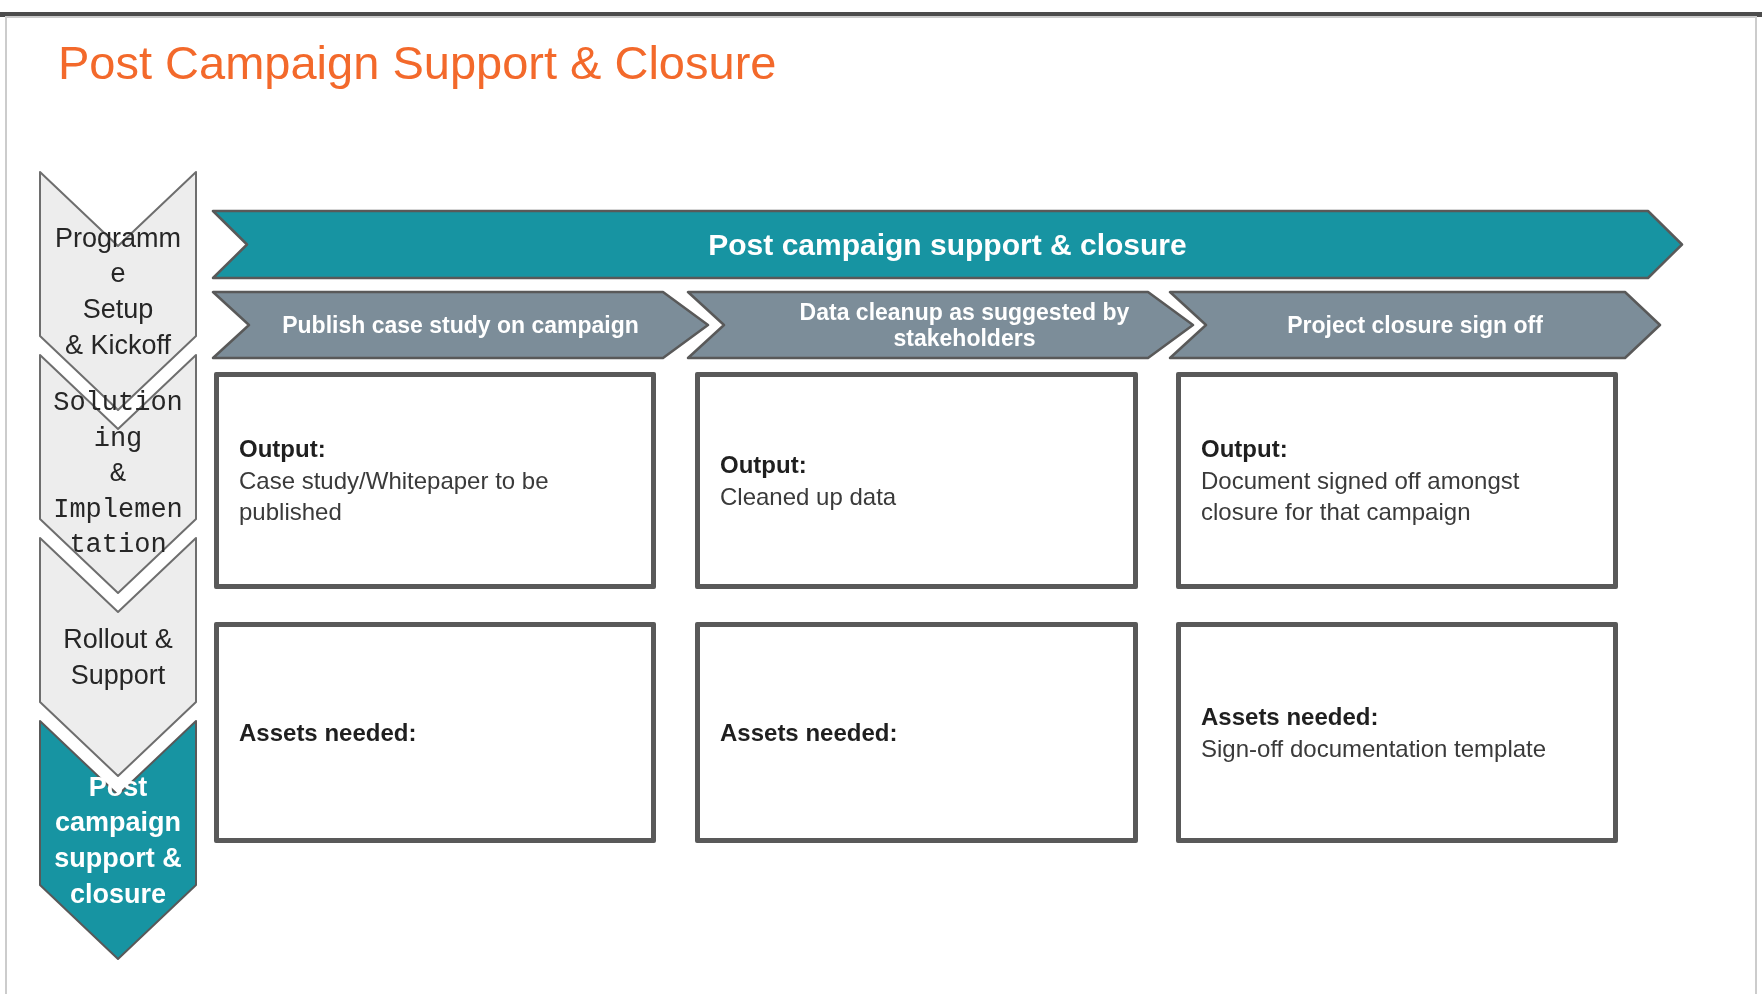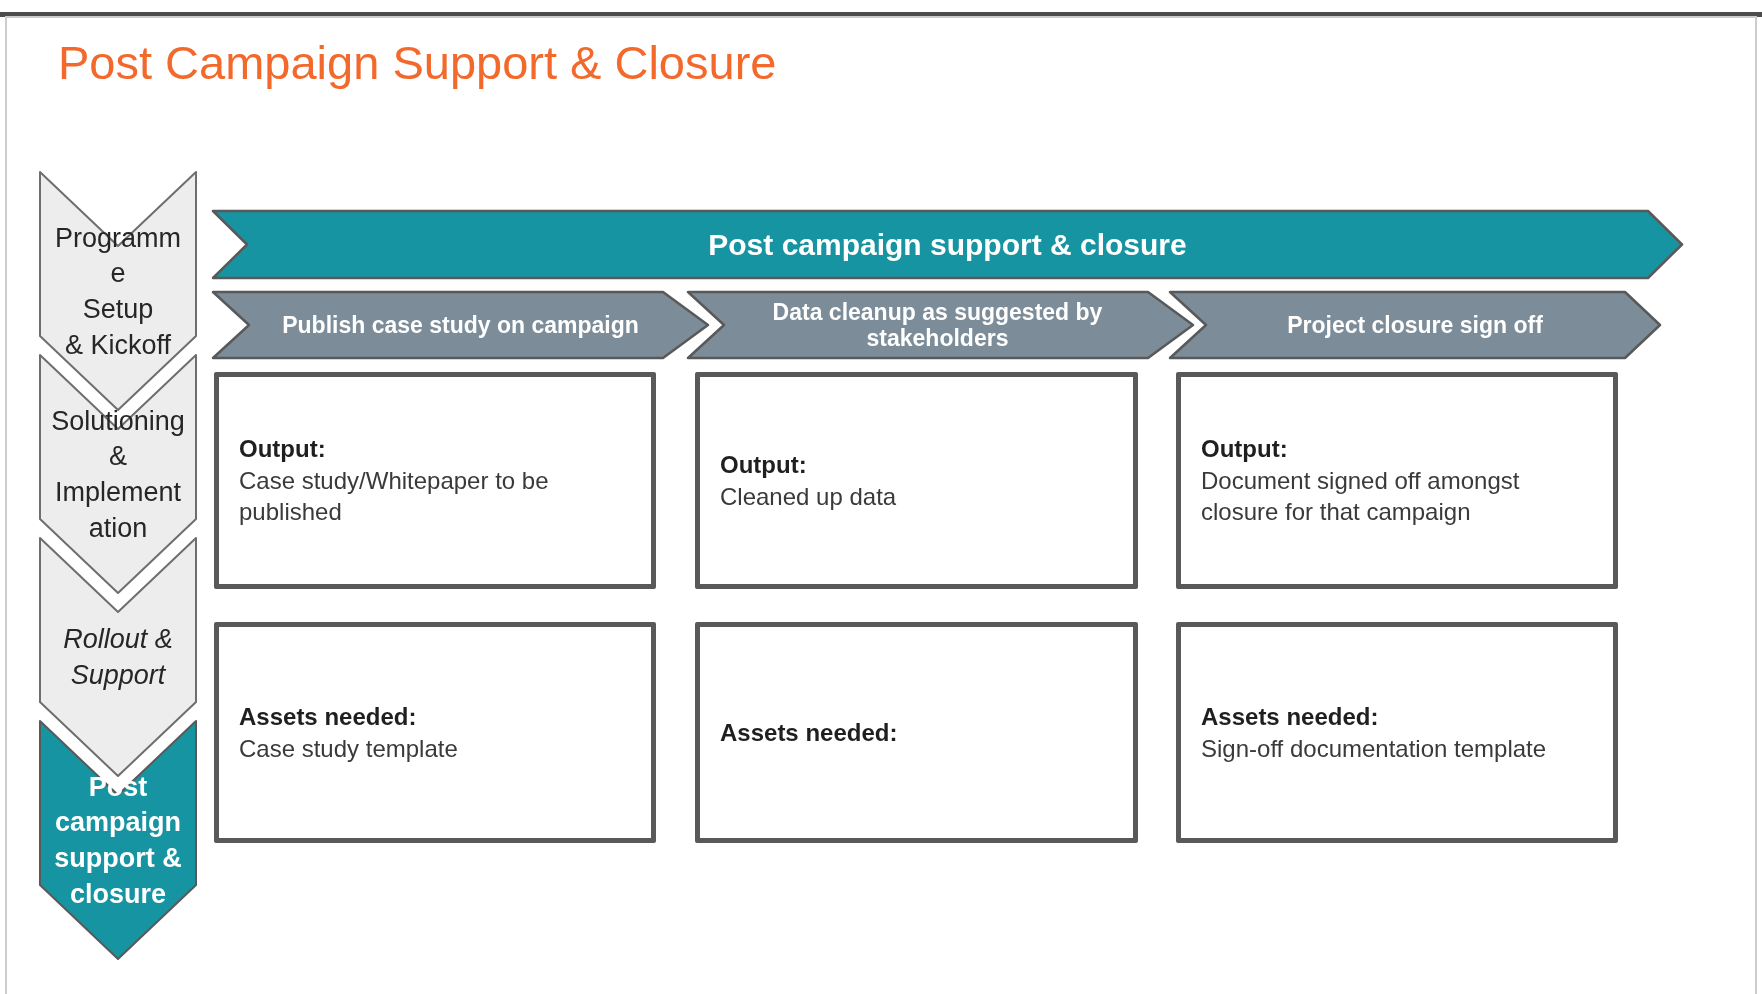--- a/index.html
+++ b/index.html
@@ -88,52 +88,51 @@
     <path d="M213 199 L1648 199 L1682 232.5 L1648 266 L213 266 L247 232.5 Z" fill="#1794A2" stroke="#595959" stroke-width="2.5" stroke-linejoin="round"></path>
 
     <path d="M213 280 L663 280 L708 313 L663 346 L213 346 L249 313 Z" fill="#7C8D99" stroke="#595959" stroke-width="2.5" stroke-linejoin="round"></path>
     <path d="M688 280 L1148 280 L1193 313 L1148 346 L688 346 L724 313 Z" fill="#7C8D99" stroke="#595959" stroke-width="2.5" stroke-linejoin="round"></path>
     <path d="M1170 280 L1625 280 L1660 313 L1625 346 L1170 346 L1206 313 Z" fill="#7C8D99" stroke="#595959" stroke-width="2.5" stroke-linejoin="round"></path>
   </svg>
 
   <div class="chevron-label" style="top:226px;">Programme
 Setup
 &amp; Kickoff</div>
-  <div class="chevron-label" style="top:409px;">Solutioning
+  <div class="chevron-label" style="top:409px;font-family:Liberation Mono, monospace;">Solutioning
 &amp;
 Implementation</div>
-  <div class="chevron-label" style="top:592px;font-style:italic;">Rollout &amp;
+  <div class="chevron-label" style="top:592px;">Rollout &amp;
 Support</div>
   <div class="chevron-label active" style="top:775px;">Post
 campaign
 support &amp;
 closure</div>
 
   <div class="banner-label">Post campaign support &amp; closure</div>
 
   <div class="arrow-label" style="left:213px;width:495px;">Publish case study on campaign</div>
-  <div class="arrow-label" style="left:685px;width:505px;">Data cleanup as suggested by stakeholders</div>
+  <div class="arrow-label" style="left:712px;width:505px;">Data cleanup as suggested by stakeholders</div>
   <div class="arrow-label" style="left:1170px;width:490px;">Project closure sign off</div>
 
   <div class="info-box row1 col1">
     <span class="label">Output:</span>
     <span class="body">Case study/Whitepaper to be published</span>
   </div>
   <div class="info-box row1 col2">
     <span class="label">Output:</span>
     <span class="body">Cleaned up data</span>
   </div>
   <div class="info-box row1 col3">
     <span class="label">Output:</span>
     <span class="body">Document signed off amongst closure for that campaign</span>
   </div>
 
   <div class="info-box row2 col1">
     <span class="label">Assets needed:</span>
-    <span class="body">Case study template</span>
   </div>
   <div class="info-box row2 col2">
     <span class="label">Assets needed:</span>
   </div>
   <div class="info-box row2 col3">
     <span class="label">Assets needed:</span>
     <span class="body">Sign-off documentation template</span>
   </div>
 
 </div>

